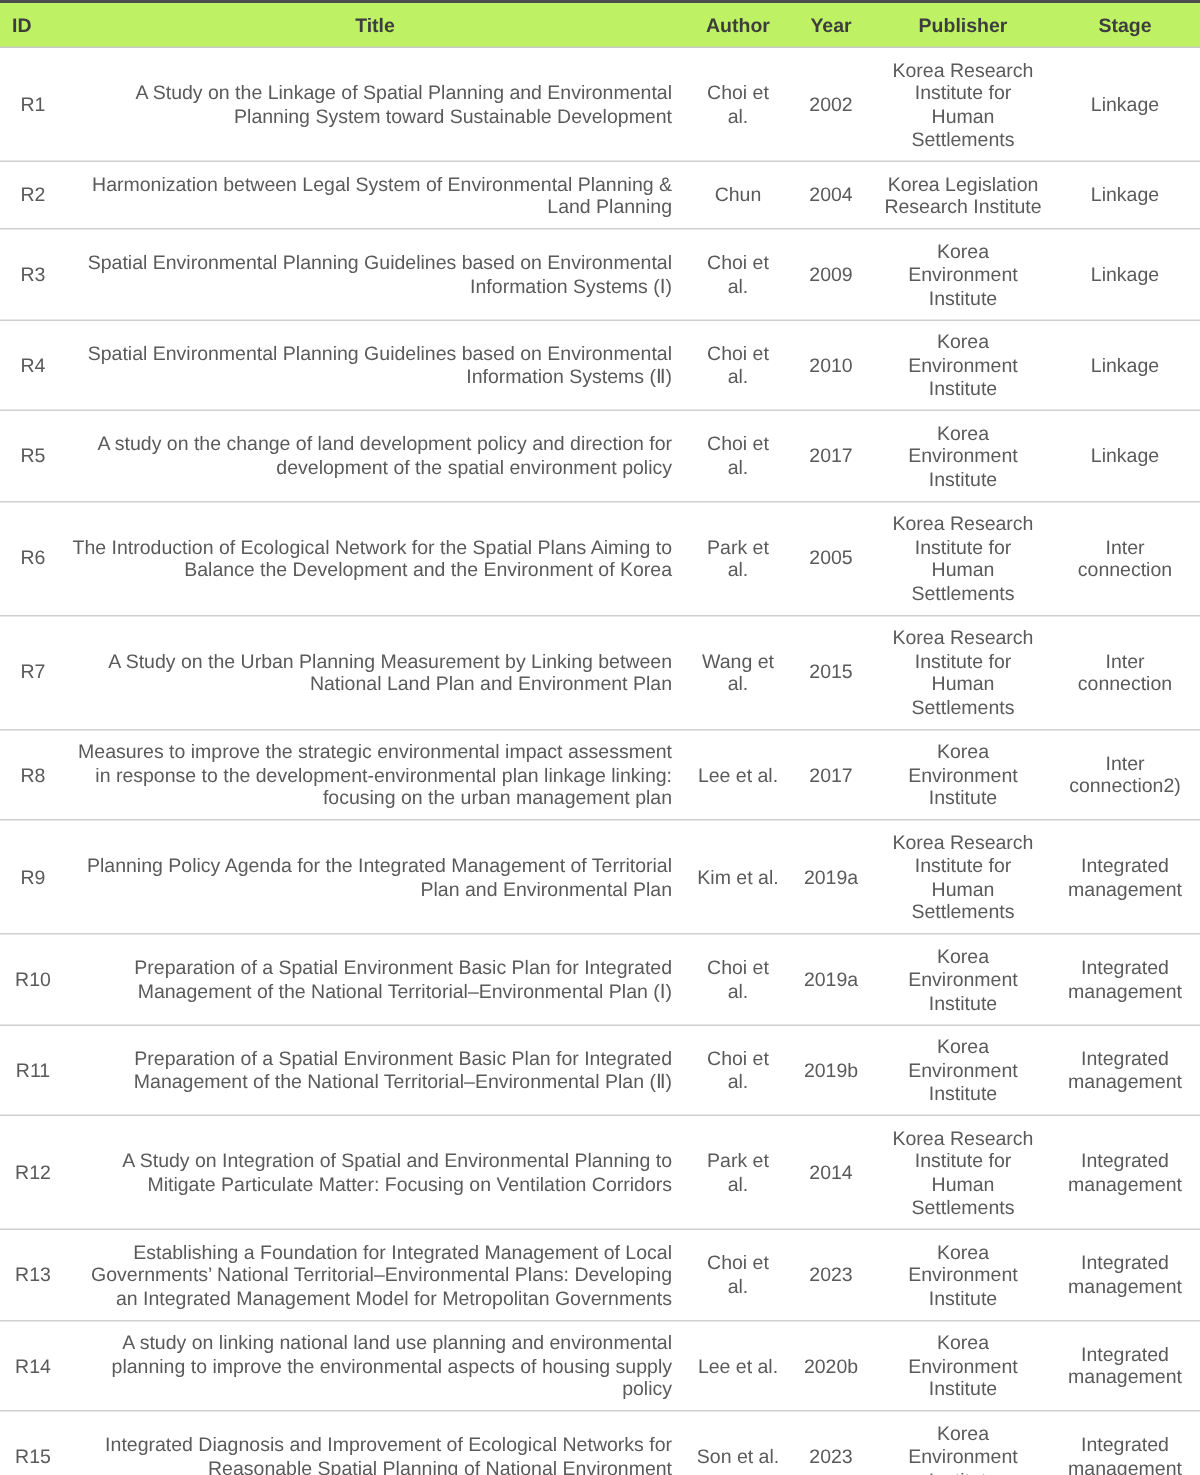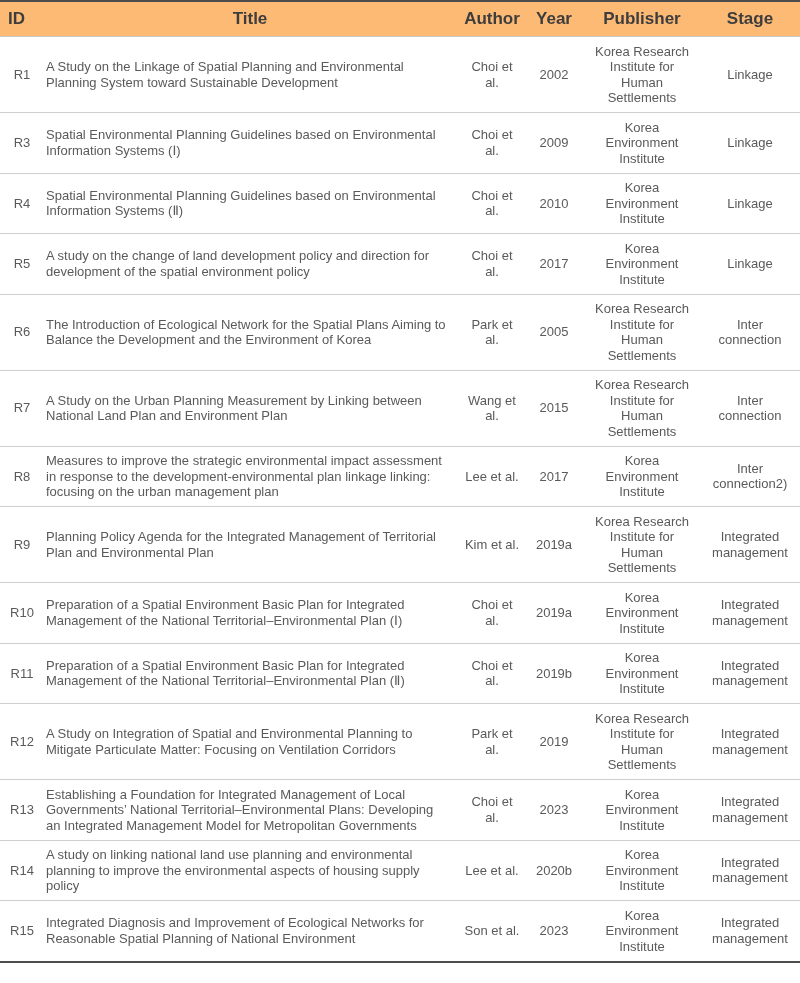--- a/index.html
+++ b/index.html
@@ -10,23 +10,23 @@
     -webkit-font-smoothing: antialiased;
   }
   .ref-table {
     width: 800px;
     border-collapse: collapse;
     table-layout: fixed;
     border-top: 2px solid #4d4d4d;
     border-bottom: 2px solid #4d4d4d;
   }
   .ref-table thead th {
-    background: #fdba74;
+    background: #bef264;
     color: #3d3d3d;
-    font-size: 17px;
+    font-size: 13px;
     font-weight: bold;
     text-align: center;
     vertical-align: middle;
     padding: 7px 4px;
     border-bottom: 1px solid #c9c9c9;
   }
   .ref-table thead th.col-id {
     text-align: left;
     padding-left: 8px;
   }
@@ -39,21 +39,21 @@
     padding: 6.5px 4px;
   }
   .ref-table tbody tr:not(:last-child) td {
     border-bottom: 1px solid #cfcfcf;
   }
   .ref-table td.col-id {
     text-align: center;
     padding-left: 8px;
   }
   .ref-table td.col-title {
-    text-align: left;
+    text-align: right;
     padding-left: 6px;
     padding-right: 12px;
   }
   .ref-table td.col-publisher {
     white-space: pre-line;
     padding-left: 2px;
     padding-right: 2px;
   }
   col.col-id        { width: 40px; }
   col.col-title     { width: 420px; }
@@ -90,20 +90,29 @@
         <td class="col-title">A Study on the Linkage of Spatial Planning and Environmental Planning System toward Sustainable Development</td>
         <td class="col-author">Choi et al.</td>
         <td class="col-year">2002</td>
         <td class="col-publisher">Korea Research
 Institute for
 Human
 Settlements</td>
         <td class="col-stage">Linkage</td>
       </tr>
       <tr>
+        <td class="col-id">R2</td>
+        <td class="col-title">Harmonization between Legal System of Environmental Planning &amp; Land Planning</td>
+        <td class="col-author">Chun</td>
+        <td class="col-year">2004</td>
+        <td class="col-publisher">Korea Legislation
+Research Institute</td>
+        <td class="col-stage">Linkage</td>
+      </tr>
+      <tr>
         <td class="col-id">R3</td>
         <td class="col-title">Spatial Environmental Planning Guidelines based on Environmental Information Systems (Ⅰ)</td>
         <td class="col-author">Choi et al.</td>
         <td class="col-year">2009</td>
         <td class="col-publisher">Korea
 Environment
 Institute</td>
         <td class="col-stage">Linkage</td>
       </tr>
       <tr>
@@ -186,21 +195,21 @@
         <td class="col-year">2019b</td>
         <td class="col-publisher">Korea
 Environment
 Institute</td>
         <td class="col-stage">Integrated management</td>
       </tr>
       <tr>
         <td class="col-id">R12</td>
         <td class="col-title">A Study on Integration of Spatial and Environmental Planning to Mitigate Particulate Matter: Focusing on Ventilation Corridors</td>
         <td class="col-author">Park et al.</td>
-        <td class="col-year">2019</td>
+        <td class="col-year">2014</td>
         <td class="col-publisher">Korea Research
 Institute for
 Human
 Settlements</td>
         <td class="col-stage">Integrated management</td>
       </tr>
       <tr>
         <td class="col-id">R13</td>
         <td class="col-title">Establishing a Foundation for Integrated Management of Local Governments’ National Territorial–Environmental Plans: Developing an Integrated Management Model for Metropolitan Governments</td>
         <td class="col-author">Choi et al.</td>

